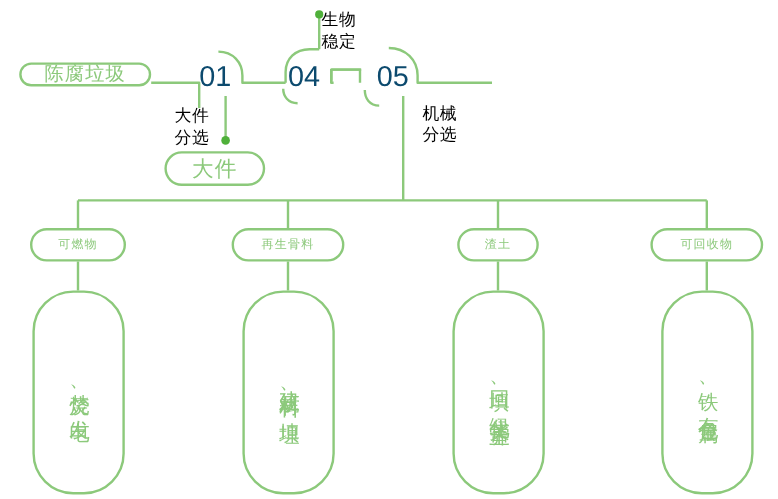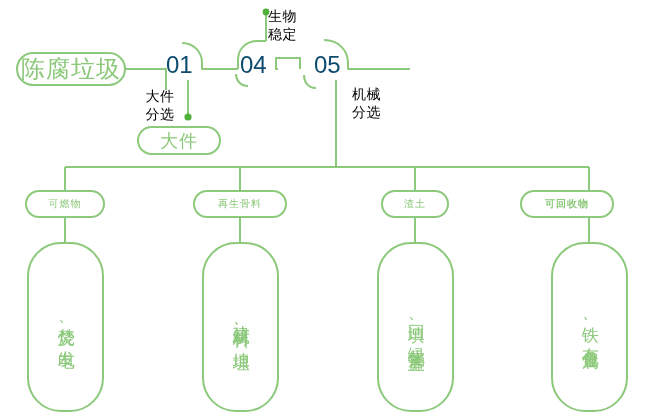--- a/index.html
+++ b/index.html
@@ -34,21 +34,21 @@
     border-radius: 999px;
     color: #8CC97B;
     display: flex;
     align-items: center;
     justify-content: center;
     letter-spacing: 1px;
     background: #ffffff;
     white-space: nowrap;
   }
 
-  .pill-root  { left: 16px;  top: 52px;  width: 110px; height: 34px; font-size: 24px; }
+  .pill-root  { left: 16px;  top: 52px;  width: 110px; height: 20px; font-size: 16px; }
   .pill-bulky { left: 137px; top: 126px; width: 84px;  height: 29px; font-size: 18px; }
 
   .pill-cat {
     top: 190px;
     height: 28px;
     font-size: 10px;
   }
 
   
   .vbox {
@@ -157,21 +157,21 @@
   <div class="anno anno-mech">机械
 分选</div>
   <div class="anno anno-bulky">大件
 分选</div>
 
   <div class="pill pill-bulky">大件</div>
 
   <div class="pill pill-cat" style="left:25px; width:80px;">可燃物</div>
   <div class="pill pill-cat" style="left:381px; width:68px;">渣土</div>
   <div class="pill pill-cat" style="left:193px; width:94px;">再生骨料</div>
-  <div class="pill pill-cat" style="left:520px; width:94px;font-weight:bold;">可回收物</div>
+  <div class="pill pill-cat" style="left:542px; width:94px;">可回收物</div>
 
   <div class="vbox" style="left:27px; width:77px;">
     <span class="vbox-text">焚烧、发电</span>
   </div>
 
   <div class="vbox" style="left:202px; width:77px;">
     <span class="vbox-text">建筑材料、填埋</span>
   </div>
 
   <div class="vbox" style="left:377px; width:77px;">

